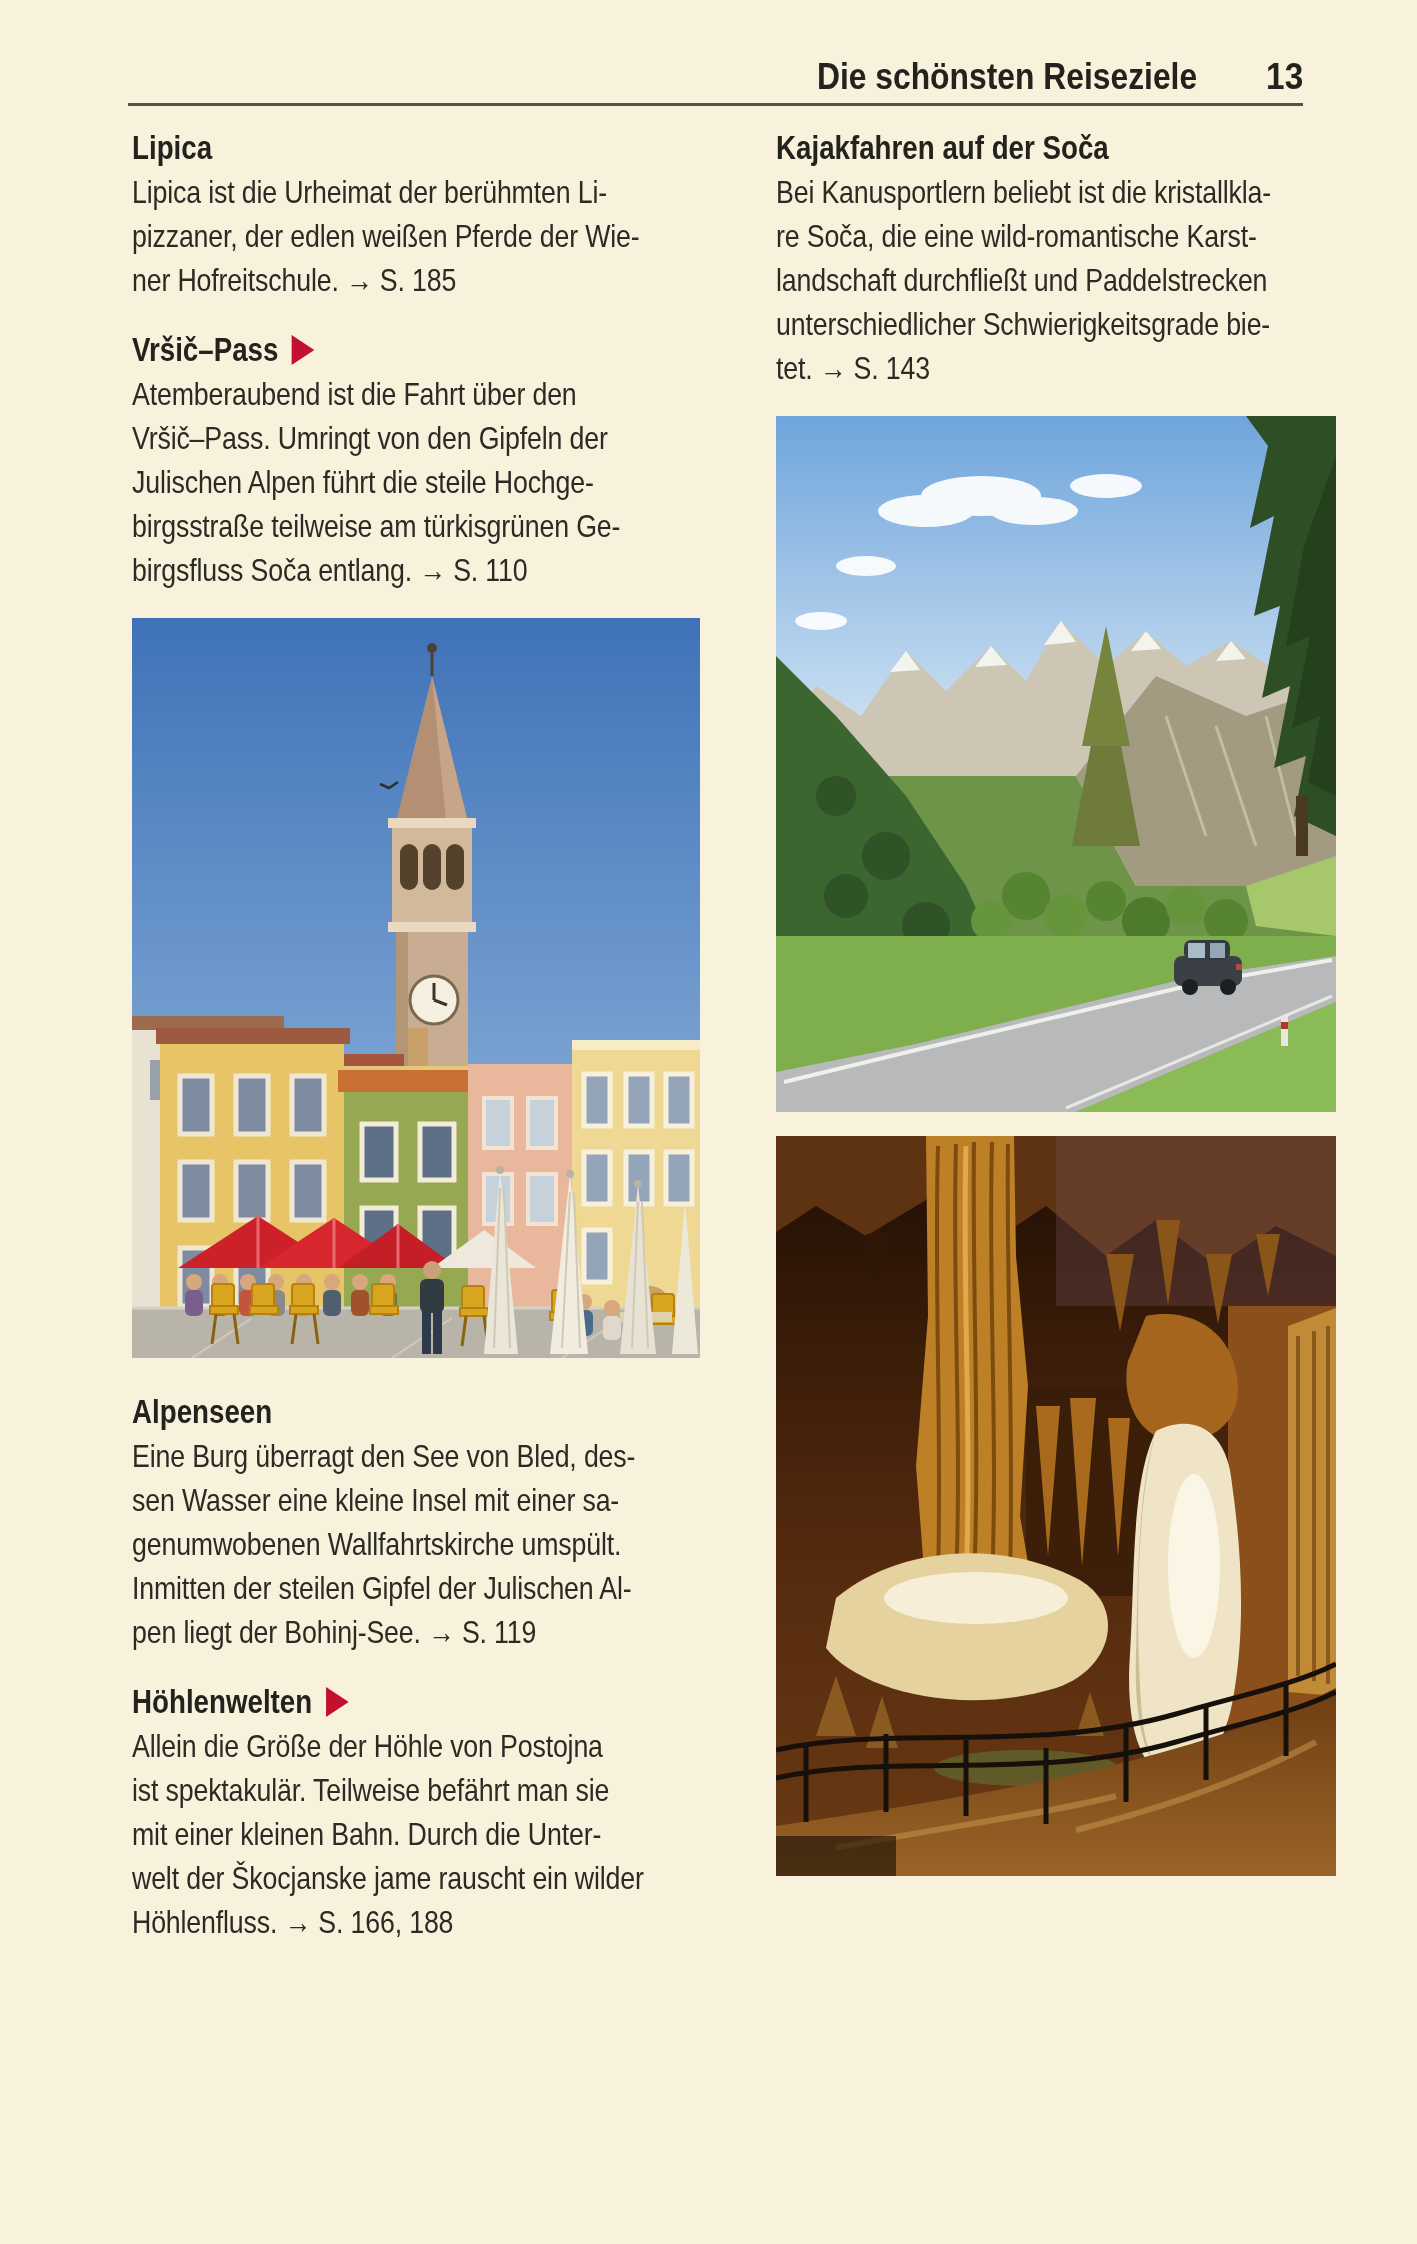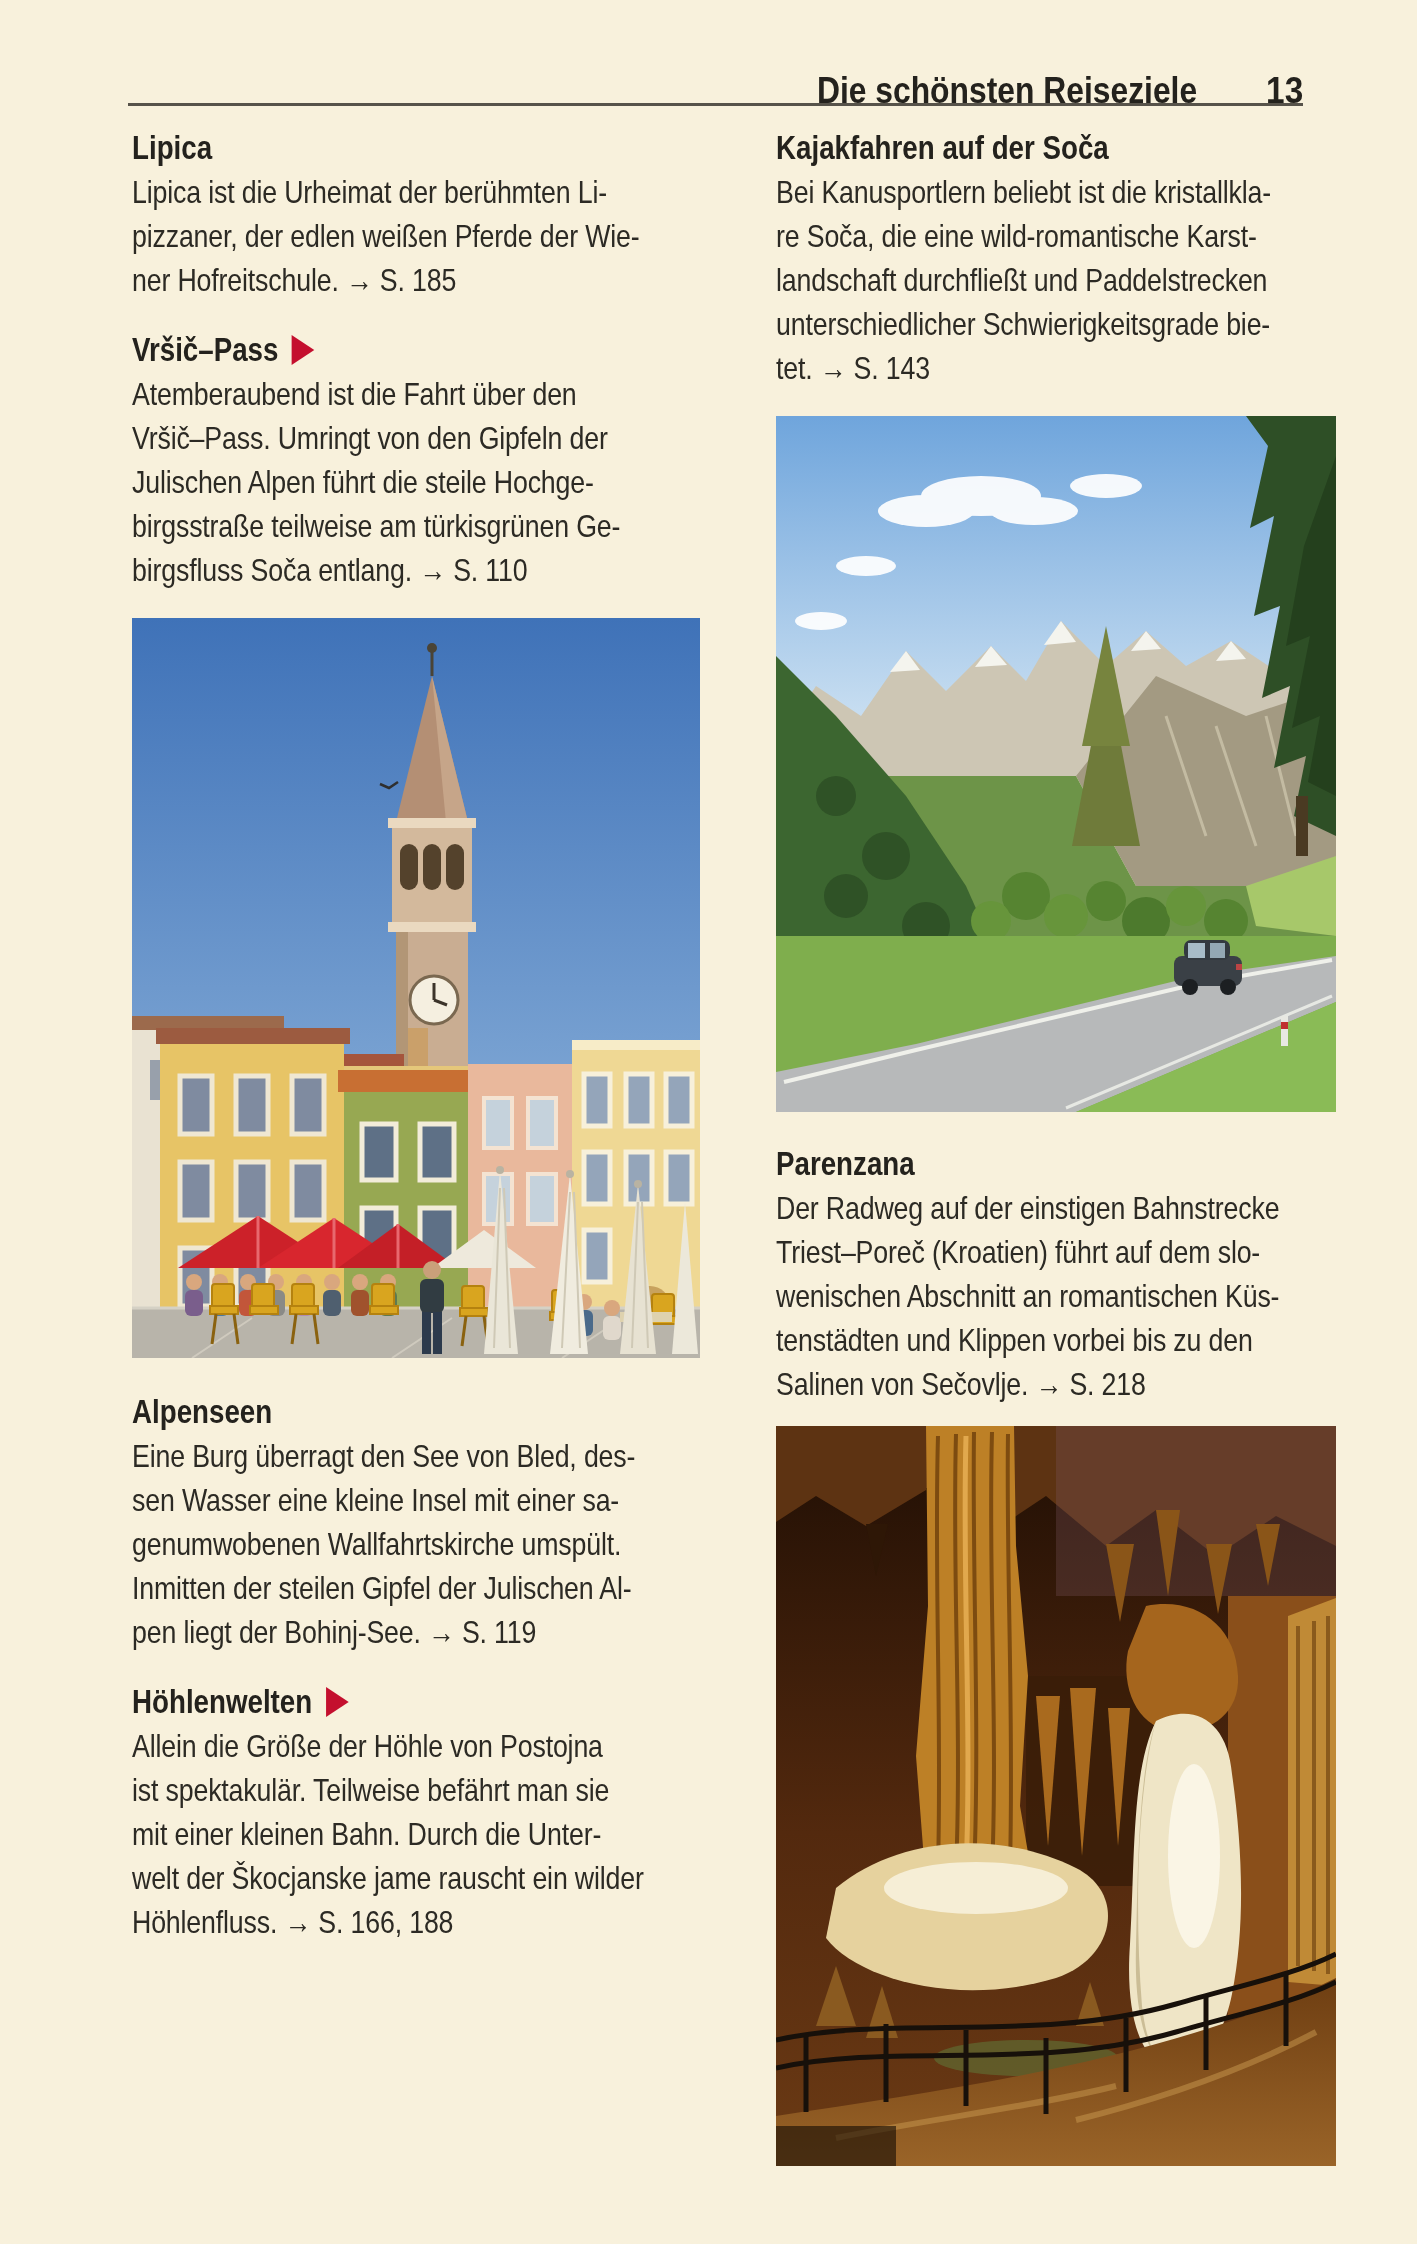--- a/index.html
+++ b/index.html
@@ -6,21 +6,21 @@
   html, body { margin: 0; padding: 0; }
   body {
     width: 1417px; height: 2244px;
     background: #f8f1dc;
     font-family: "Liberation Sans", sans-serif;
     color: #2c2a24;
   }
   .page { position: relative; width: 1417px; height: 2244px; overflow: hidden; background: #f8f1dc; }
 
   
-  .runhead { position: absolute; left: 130px; top: 70px; width: 1173px; height: 48px; }
+  .runhead { position: absolute; left: 130px; top: 56px; width: 1173px; height: 48px; }
   .runhead-title {
     position: absolute; right: 106px; top: 0;
     font-size: 37px; font-weight: bold; color: #24221d;
     white-space: nowrap; transform: scaleX(0.86); transform-origin: 100% 0;
   }
   .runhead-num {
     position: absolute; right: 0; top: 0;
     font-size: 37px; font-weight: bold; color: #24221d;
     transform: scaleX(0.9); transform-origin: 100% 0;
   }
@@ -368,30 +368,20 @@
             <circle cx="-18" cy="15" r="8" fill="#1c1f22"></circle>
               <circle cx="20" cy="15" r="8" fill="#1c1f22"></circle>
             <rect x="28" y="-8" width="6" height="6" fill="#b44"></rect>
           </g>
 
           <rect x="505" y="600" width="7" height="30" fill="#e8e8e2"></rect>
           <rect x="505" y="606" width="7" height="7" fill="#c03030"></rect>
         </svg>
       </figure>
 
-      <div class="section">
-        <h3 class="section-title">
-            <span>Parenzana</span>
-          </h3>
-        <p class="section-body">Der Radweg auf der einstigen Bahnstrecke
-Triest–Poreč (Kroatien) führt auf dem slo-
-wenischen Abschnitt an romantischen Küs-
-tenstädten und Klippen vorbei bis zu den
-Salinen von Sečovlje. → S. 218</p>
-      </div>
 
       <figure class="photo-cave">
         <svg class="photo" width="560" height="740" viewBox="0 0 560 740" xmlns="http://www.w3.org/2000/svg">
           <defs>
             <linearGradient id="cave1" x1="0" y1="0" x2="0" y2="1">
               <stop offset="0" stop-color="#1f0e04"></stop>
                 <stop offset="0.55" stop-color="#53290e"></stop>
                 <stop offset="1" stop-color="#6b3a14"></stop>
             </linearGradient>
             <linearGradient id="floor1" x1="0" y1="0" x2="0" y2="1">

